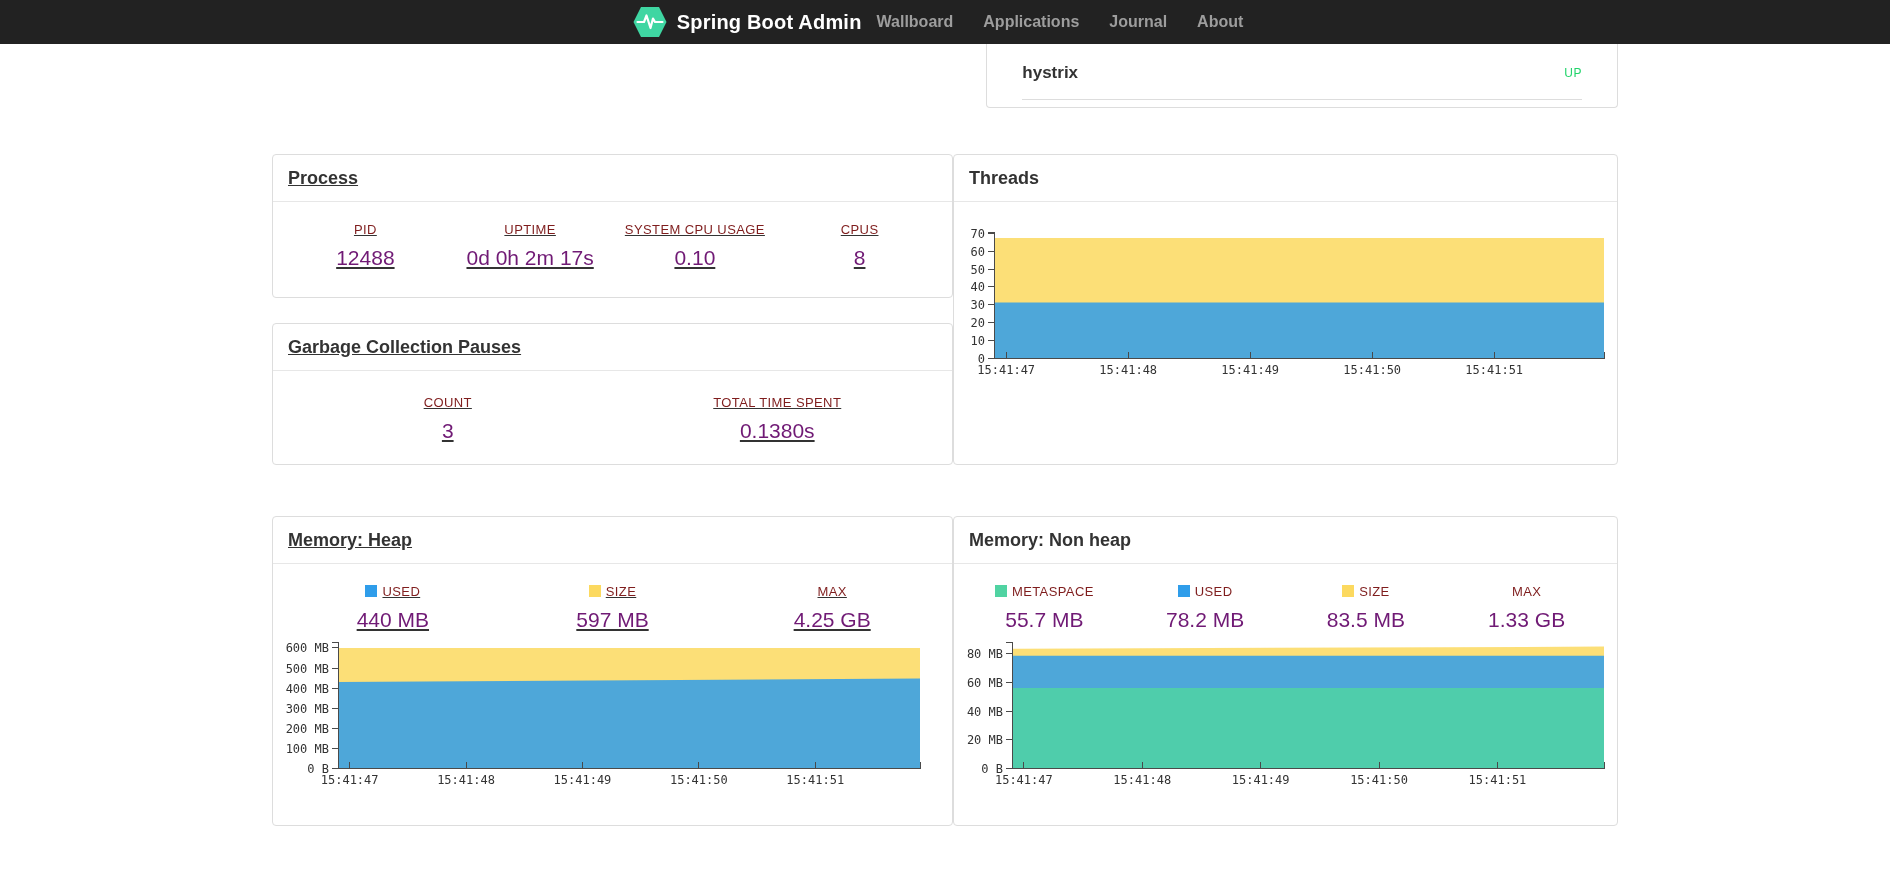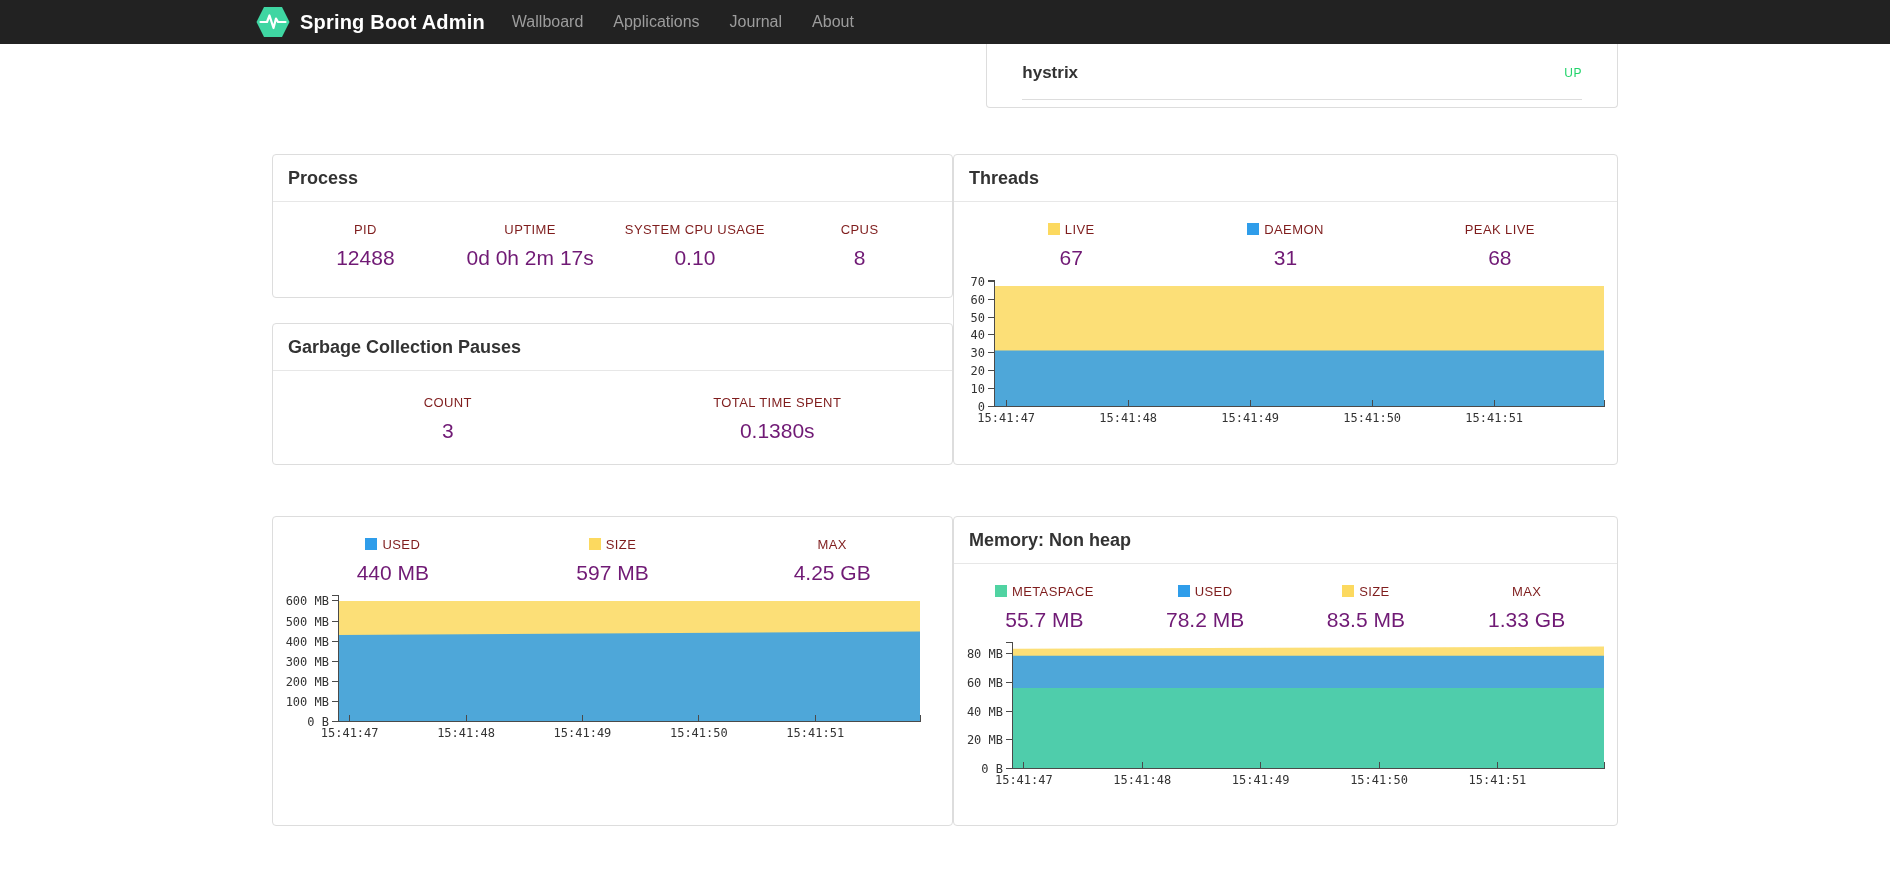--- a/index.html
+++ b/index.html
@@ -7,33 +7,33 @@
   body {
     width:1890px; height:892px; overflow:hidden;
     background:#ffffff;
     font-family:"Liberation Sans", sans-serif;
     color:#333;
   }
   
   .navbar { height:44px; background:#222222; width:100%; }
   .nav-inner {
     width:1380px; margin:0 auto; height:44px;
-    display:flex; align-items:center; justify-content:flex-start;
+    display:flex; align-items:center; justify-content:center;
   }
   .brand { display:flex; align-items:center; gap:9px; cursor:pointer; }
   .brand-logo { width:36px; height:36px; display:block; }
   .brand-text { color:#ffffff; font-size:20px; font-weight:bold; letter-spacing:.2px; }
-  .nav-links { list-style:none; display:flex; margin:12px; padding:0; }
+  .nav-links { list-style:none; display:flex; margin:0; padding:0;font-weight:bold; }
   .nav-links li {
     color:#9d9d9d; font-size:16px; padding:0 15px; cursor:pointer;
   }
   
   .container { width:1346px; margin:0 auto; }
   .row { display:flex; justify-content:space-between; }
-  .col-left  { width:752px; }
+  .col-left  { width:752px;text-decoration:underline; }
   .col-right { width:665px; }
   .row-top    { height:64px; }
   .row-mid    { margin-top:46px; height:311px; }
   .row-bottom { margin-top:51px; height:310px; }
   
   .panel {
     background:#fff; border:1px solid #ddd; border-radius:4px;
   }
   .panel-heading {
     padding:13px 15px 12px 15px; border-bottom:1px solid #e7e7e7;
@@ -146,40 +146,20 @@
             <div class="metric-value">0.1380s</div>
           </div>
         </div>
       </div>
     </div>
 
     <div class="col-right">
       <div class="panel panel-threads">
         <div class="panel-heading">Threads</div>
         <div class="panel-body">
-          <div class="metrics">
-            <div class="metric">
-              <div class="metric-label">
-                <span class="swatch" style="background: rgb(252, 217, 95);"></span><span>LIVE</span>
-              </div>
-              <div class="metric-value">67</div>
-            </div>
-            <div class="metric">
-              <div class="metric-label">
-                <span class="swatch" style="background: rgb(47, 157, 234);"></span><span>DAEMON</span>
-              </div>
-              <div class="metric-value">31</div>
-            </div>
-            <div class="metric">
-              <div class="metric-label">
-                <span>PEAK LIVE</span>
-              </div>
-              <div class="metric-value">68</div>
-            </div>
-          </div>
           <div class="chart-mount" id="chart-threads">
               <svg width="643" height="154">
                 <polygon points="30,132 30,12.085227272727277 640,12.085227272727277 640,132" fill="#fcd95f" fill-opacity="0.85"></polygon>
                 <polygon points="30,132 30,76.51704545454545 640,76.51704545454545 640,132" fill="#2f9dea" fill-opacity="0.85"></polygon>
                 <path d="M24,6 H30 V132" stroke="#4a4a4a" stroke-width="1" fill="none" shape-rendering="crispEdges"></path>
                 <path d="M30,132 H640 V126" stroke="#4a4a4a" stroke-width="1" fill="none" shape-rendering="crispEdges"></path>
                 <line x1="24" x2="30" y1="132.5" y2="132.5" stroke="#4a4a4a" stroke-width="1" fill="none" shape-rendering="crispEdges"></line>
                 <text x="21" y="136.5" text-anchor="end" fill="#333" font-size="12" font-family="&quot;DejaVu Sans Mono&quot;, monospace">0</text>
                 <line x1="24" x2="30" y1="114.5" y2="114.5" stroke="#4a4a4a" stroke-width="1" fill="none" shape-rendering="crispEdges"></line>
                 <text x="21" y="118.5" text-anchor="end" fill="#333" font-size="12" font-family="&quot;DejaVu Sans Mono&quot;, monospace">10</text>
@@ -208,20 +188,21 @@
               </svg>
             </div>
         </div>
       </div>
     </div>
   </div>
 
   <div class="row row-bottom">
     <div class="col-left">
       <div class="panel panel-memory">
+        <div class="panel-heading">Memory: Heap</div>
         <div class="panel-body">
           <div class="metrics">
             <div class="metric">
               <div class="metric-label">
                 <span class="swatch" style="background: rgb(47, 157, 234);"></span><span>USED</span>
               </div>
               <div class="metric-value">440 MB</div>
             </div>
             <div class="metric">
               <div class="metric-label">

